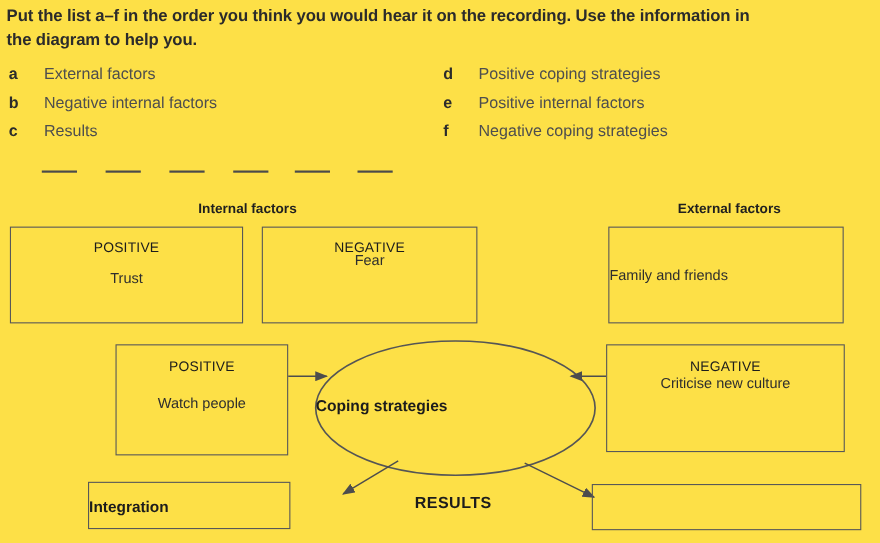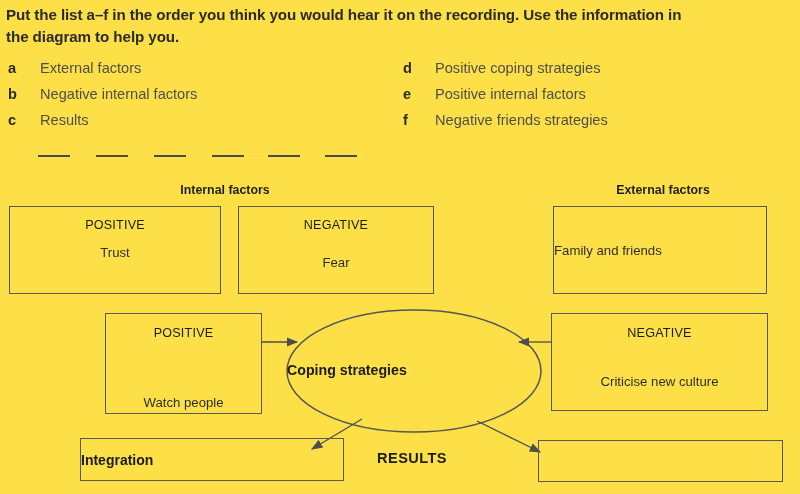--- a/index.html
+++ b/index.html
@@ -171,21 +171,21 @@
     <div class="opt-row">
       <span class="opt-letter">d</span>
       <span class="opt-label">Positive coping strategies</span>
     </div>
     <div class="opt-row">
       <span class="opt-letter">e</span>
       <span class="opt-label">Positive internal factors</span>
     </div>
     <div class="opt-row">
       <span class="opt-letter">f</span>
-      <span class="opt-label">Negative friends strategies</span>
+      <span class="opt-label">Negative coping strategies</span>
     </div>
   </div>
 
   <div class="answer-lines">
     <div class="answer-dash" style="left:0px;"></div>
     <div class="answer-dash" style="left:58px;"></div>
     <div class="answer-dash" style="left:116px;"></div>
     <div class="answer-dash" style="left:174px;"></div>
     <div class="answer-dash" style="left:230px;"></div>
     <div class="answer-dash" style="left:287px;"></div>
@@ -214,38 +214,38 @@
 
   <div class="ellipse-label">Coping strategies</div>
 
   <div class="dbox" style="left:9px; top:206px; width:212px; height:88px;">
     <div class="btitle" style="top:11px;">POSITIVE</div>
     <div class="bbody" style="top:38px;">Trust</div>
   </div>
 
   <div class="dbox" style="left:238px; top:206px; width:196px; height:88px;">
     <div class="btitle" style="top:11px;">NEGATIVE</div>
-    <div class="bbody" style="top:48px;">Fear</div>
+    <div class="bbody" style="top:22px;">Fear</div>
   </div>
 
   <div class="dbox" style="left:553px; top:206px; width:214px; height:88px;">
     <div class="bcenter" style="font-weight:400; font-size:13.2px; color:#2e2e2e;">Family and friends</div>
   </div>
 
   <div class="dbox" style="left:105px; top:313px; width:157px; height:101px;">
     <div class="btitle" style="top:12px;">POSITIVE</div>
-    <div class="bbody" style="top:45px;margin-top:36px;">Watch people</div>
+    <div class="bbody" style="top:45px;">Watch people</div>
   </div>
 
   <div class="dbox" style="left:551px; top:313px; width:217px; height:98px;">
     <div class="btitle" style="top:12px;">NEGATIVE</div>
-    <div class="bbody" style="top:60px;">Criticise new culture</div>
-  </div>
-
-  <div class="dbox" style="left:80px; top:438px; width:264px; height:43px;">
+    <div class="bbody" style="top:27px;">Criticise new culture</div>
+  </div>
+
+  <div class="dbox" style="left:80px; top:438px; width:184px; height:43px;">
     <div class="bcenter">Integration</div>
   </div>
 
   <div class="dbox" style="left:538px; top:440px; width:245px; height:42px;">
     <div class="bcenter"></div>
   </div>
 
   <div class="results-label">RESULTS</div>
 
 </div>

